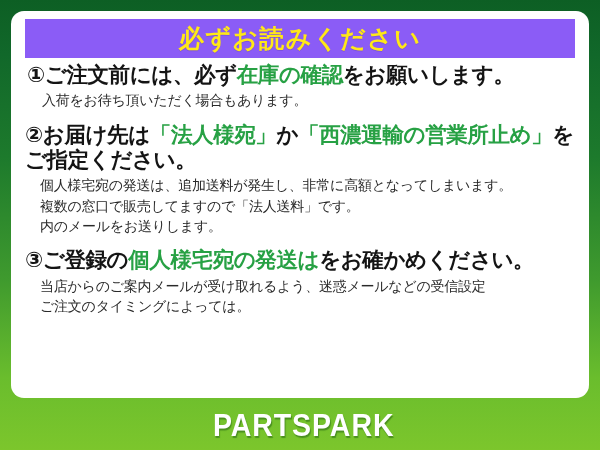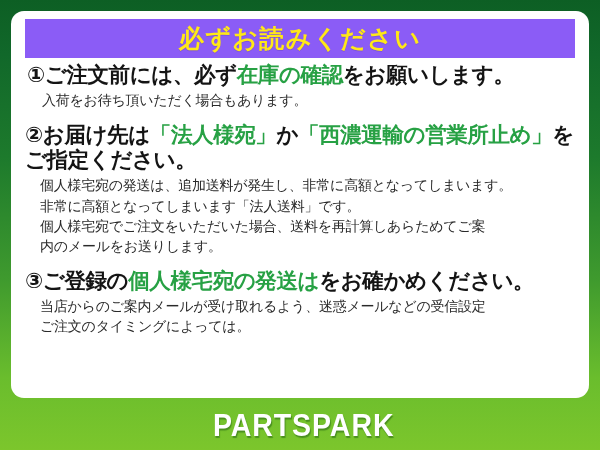--- a/index.html
+++ b/index.html
@@ -141,22 +141,21 @@
         <div class="notice-item" id="notice-item-1">
           <div class="notice-heading"><span>①</span><span>ご注文前には、必ず</span><span class="hl">在庫の確認</span><span>をお願いします。</span></div>
           <div class="notice-body">
             <div>入荷をお待ち頂いただく場合もあります。</div>
           </div>
         </div>
         <div class="notice-item" id="notice-item-2">
           <div class="notice-heading wrap"><span>②</span><span>お届け先は</span><span class="hl">「法人様宛」</span><span>か</span><span class="hl">「西濃運輸の営業所止め」</span><span>をご指定ください。</span></div>
           <div class="notice-body">
             <div>個人様宅宛の発送は、追加送料が発生し、非常に高額となってしまいます。</div>
-            <div>非常に高額となってしまいます「法人送料」です。</div>
-            <div>個人様宅宛でご注文をいただいた場合、送料を再計算しあらためてご案</div>
+            <div>複数の窓口で販売してますので「法人送料」です。</div>
             <div>内のメールをお送りします。</div>
           </div>
         </div>
         <div class="notice-item" id="notice-item-3">
           <div class="notice-heading"><span>③</span><span>ご登録の</span><span class="hl">個人様宅宛の発送は</span><span>をお確かめください。</span></div>
           <div class="notice-body">
             <div>当店からのご案内メールが受け取れるよう、迷惑メールなどの受信設定</div>
             <div>ご注文のタイミングによっては。</div>
           </div>
         </div>

